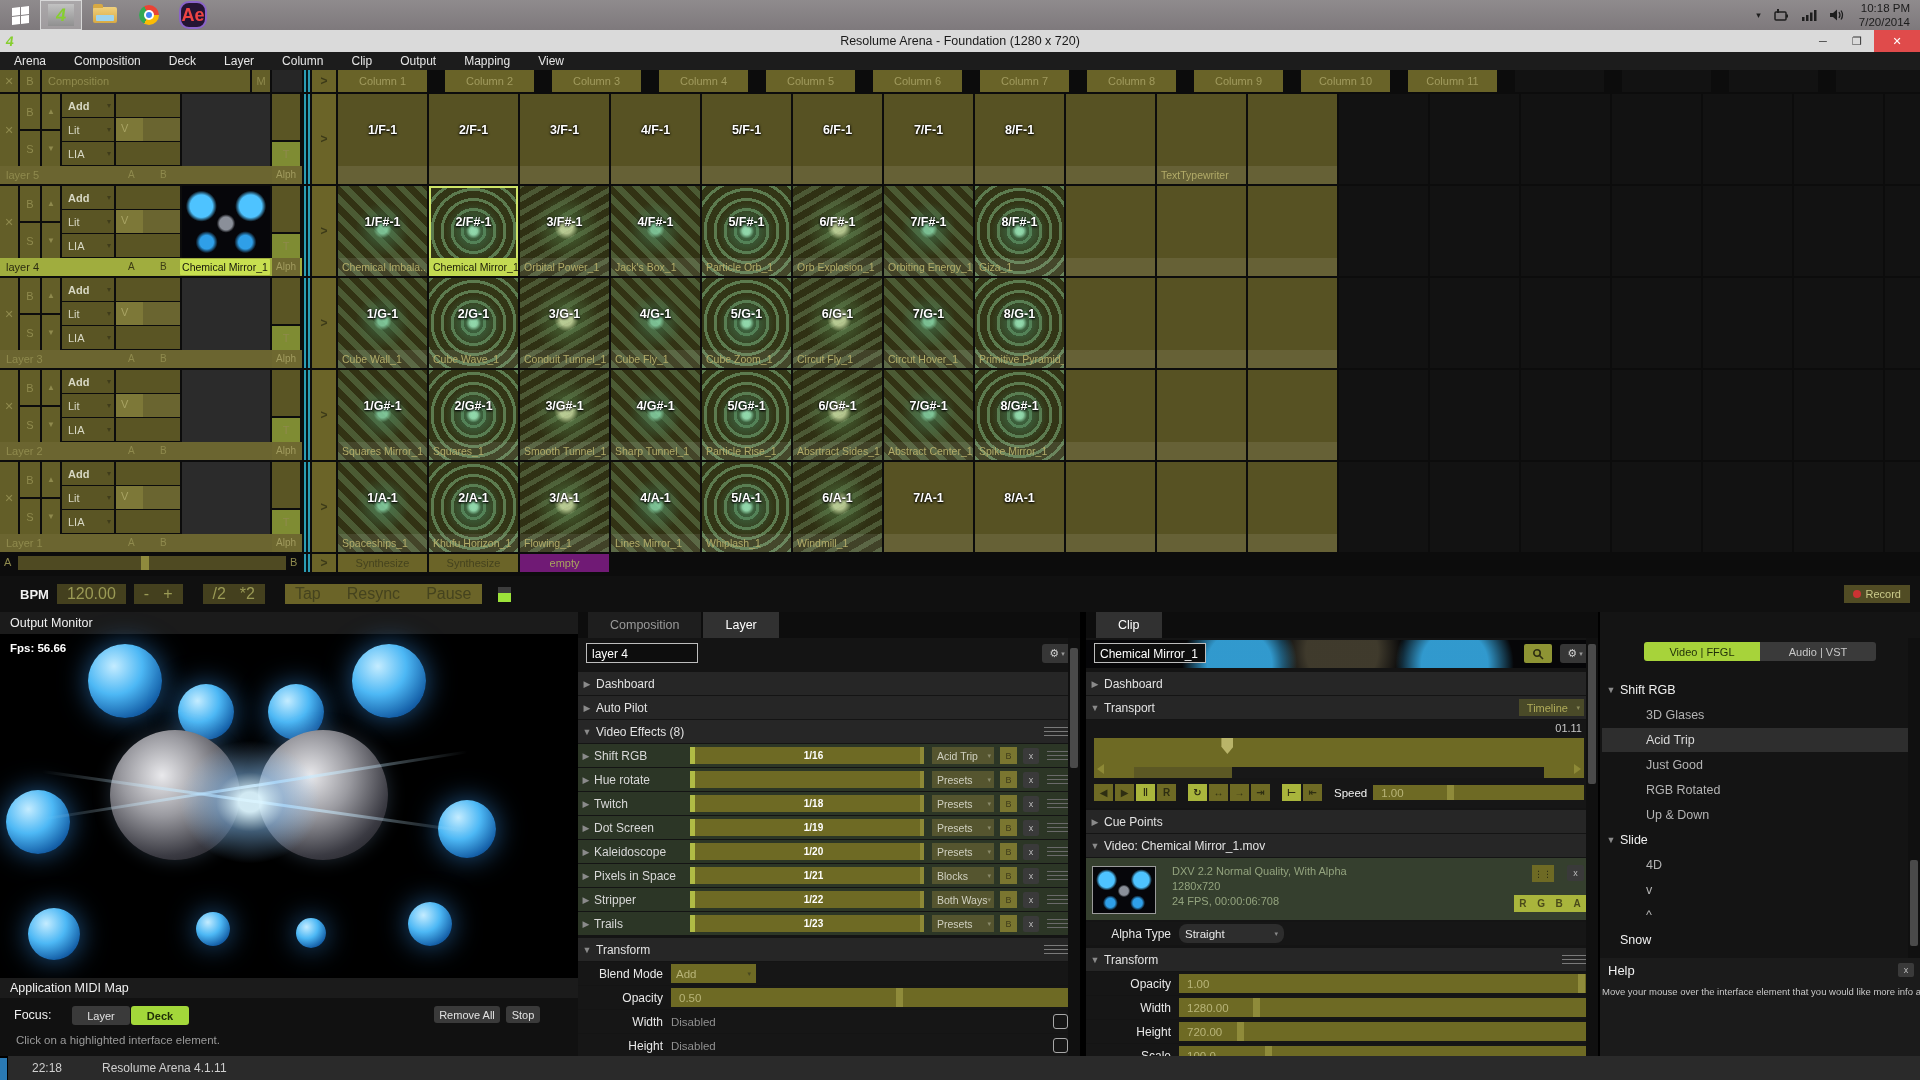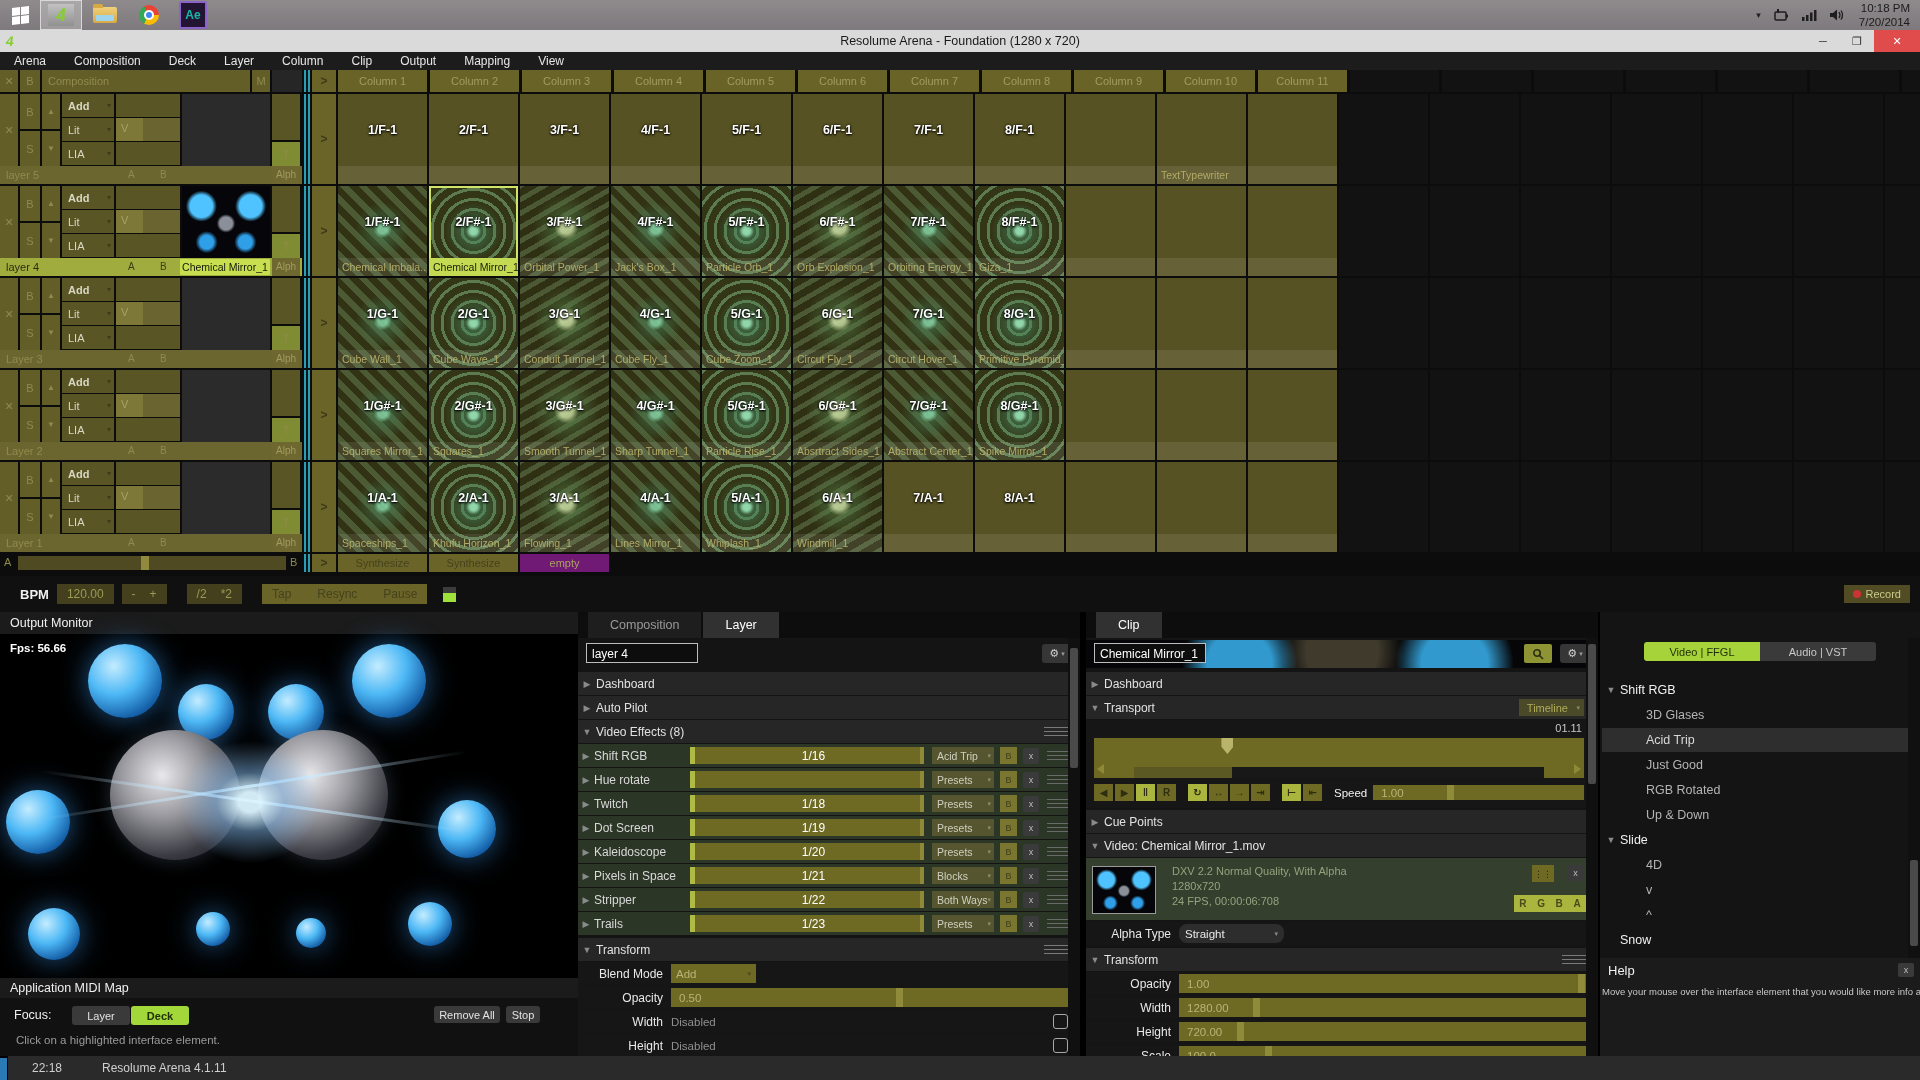--- a/index.html
+++ b/index.html
@@ -13,42 +13,42 @@
   .win-logo{display:grid;grid-template-columns:8px 8px;grid-template-rows:8px 8px;gap:1px;transform:skewY(-6deg);}
   .win-logo i{background:#fff;}
   .res-tile{width:26px;height:22px;background:linear-gradient(#c2c2c2,#909090);display:flex;align-items:center;justify-content:center;}
   .res-4{color:#86ce2f;font-weight:bold;font-size:18px;transform:skewX(-8deg);line-height:1;}
   .folder-ic{width:24px;height:16px;background:linear-gradient(#f0d07c,#d8a943);border-radius:2px;position:relative;}
   .folder-ic::before{content:"";position:absolute;left:0;top:-3px;width:10px;height:4px;background:#d8a943;border-radius:2px 2px 0 0;}
   .folder-ic::after{content:"";position:absolute;left:3px;bottom:2px;width:18px;height:6px;background:#9fd4ee;border-radius:1px;}
   .chrome-ic{width:20px;height:20px;border-radius:50%;background:conic-gradient(from -30deg,#ea4335 0 120deg,#fbbc05 0 240deg,#34a853 0 360deg);position:relative;}
   .chrome-ic i{position:absolute;left:5px;top:5px;width:10px;height:10px;border-radius:50%;background:#fff;}
   .chrome-ic i::after{content:"";position:absolute;left:2px;top:2px;width:6px;height:6px;border-radius:50%;background:#4285f4;}
-  .ae-ic{width:24px;height:24px;background:#241433;border:2px solid #8a63c9;display:flex;align-items:center;justify-content:center;color:#14b8a6;font-weight:bold;font-size:12px;border-radius:2px;}
+  .ae-ic{width:24px;height:24px;background:#241433;border:2px solid #8a63c9;display:flex;align-items:center;justify-content:center;color:#ef4444;font-weight:bold;font-size:18px;border-radius:10px;}
   #tray{margin-left:auto;display:flex;align-items:center;gap:12px;padding-right:10px;color:#1e1e1e;}
   #clock{font-size:11.5px;color:#1b1b1b;text-align:right;line-height:1.25;}
   
   #titlebar{left:0;top:30px;width:1920px;height:22px;background:#dadada;display:flex;align-items:center;}
   #tb-ico{color:#86ce2f;font-weight:bold;font-size:14px;margin-left:6px;transform:skewX(-8deg);}
   #tb-title{position:absolute;left:0;right:0;text-align:center;font-size:12.5px;color:#1a1a1a;}
   #winbtns{margin-left:auto;display:flex;height:22px;z-index:2;}
   .wbtn{width:34px;height:22px;display:flex;align-items:center;justify-content:center;color:#333;font-size:11px;}
   .wbtn.close{width:46px;background:#e04b4b;color:#fff;}
   #menubar{left:0;top:52px;width:1920px;height:18px;background:#1c1c1c;display:flex;align-items:center;gap:0;}
   .menu-item{color:#e6e6e6;font-size:12px;padding:0 14px;}
   
   #gridwrap{left:0;top:70px;width:1920px;height:542px;background:#0c0c0c;overflow:hidden;}
   .grow{position:absolute;left:0;display:flex;}
   .lctrl{width:302px;position:relative;flex:none;background:#0c0c0c;}
   .tealdiv{width:10px;flex:none;background:linear-gradient(90deg,#0c0c0c 0 2px,#2b9db4 2px 4px,#06161a 4px 6px,#2b9db4 6px 8px,#0c0c0c 8px 10px);}
   .trig{width:24px;flex:none;margin-right:2px;background:#6b6428;color:#3c3a18;display:flex;align-items:center;justify-content:center;font-size:12px;font-weight:bold;}
   .cells{display:flex;flex:none;}
   .cell{width:89px;margin-right:2px;flex:none;position:relative;background:#575223;}
   .cell.dark{background:#121212;}
-  .hcell{width:89px;margin-right:3px;flex:none;background:#696328;color:#a19b5e;font-size:11px;display:flex;align-items:center;justify-content:center;}
+  .hcell{width:89px;margin-right:18px;flex:none;background:#696328;color:#a19b5e;font-size:11px;display:flex;align-items:center;justify-content:center;}
   .hcell.dark{background:#121212;}
   .cid{position:absolute;left:0;right:0;top:0;bottom:18px;display:flex;align-items:center;justify-content:center;color:#fff;font-weight:bold;font-size:12.5px;text-shadow:0 1px 2px #000,0 0 3px #000;}
   .cstrip{position:absolute;left:0;right:0;bottom:0;height:18px;background:rgba(255,255,255,.09);color:#b2ab68;font-size:10.5px;line-height:18px;padding-left:4px;white-space:nowrap;overflow:hidden;box-sizing:border-box;}
   .th1{background:radial-gradient(circle at 50% 48%,rgba(135,214,168,.85) 0 7%,rgba(70,130,90,.45) 14%,rgba(0,0,0,0) 42%),repeating-linear-gradient(45deg,rgba(120,200,150,.22) 0 6px,rgba(25,32,12,.35) 6px 13px),#3f3c18;}
   .th2{background:radial-gradient(circle at 50% 50%,rgba(150,225,180,.9) 0 6%,rgba(70,140,100,.5) 12%,transparent 45%),repeating-radial-gradient(circle at 50% 50%,rgba(130,210,160,.4) 0 3px,rgba(30,40,20,.45) 3px 10px),#434018;}
   .th3{background:radial-gradient(circle at 52% 46%,rgba(210,230,170,.8) 0 9%,rgba(90,140,80,.4) 18%,transparent 50%),repeating-linear-gradient(-30deg,rgba(140,210,170,.2) 0 5px,rgba(28,34,14,.4) 5px 12px),#3c3a17;}
   .sel{outline:2px solid #cfe468;outline-offset:-2px;}
   .sel .cstrip{background:#c3da52;color:#1c1c08;}
   
   .ol{background:#5a5524;}
@@ -60,21 +60,21 @@
   .nstrip{background:#6b6530;color:#8f8a4d;font-size:11px;line-height:18px;padding-left:6px;box-sizing:border-box;}
   .nstrip.selname{background:#a0ad3e;color:#2c2c10;}
   .cliplab{background:#c8e050;color:#15150a;font-size:10.5px;line-height:16px;text-align:center;border-radius:1px;overflow:hidden;white-space:nowrap;}
   .alphbox{background:#6e6830;color:#a19b5e;font-size:10px;display:flex;align-items:center;justify-content:center;}
   .deck{width:89px;margin-right:2px;flex:none;background:#6b6428;color:#45431e;font-size:11px;display:flex;align-items:center;justify-content:center;}
   .deck.lighter{background:#701a75;color:#a9a45f;}
   .mol-mini{background:radial-gradient(circle at 22% 28%,#4ec3ff 0 13%,rgba(30,100,200,0) 18%),radial-gradient(circle at 78% 28%,#4ec3ff 0 13%,transparent 18%),radial-gradient(circle at 28% 78%,#2f9fe8 0 8%,transparent 13%),radial-gradient(circle at 72% 78%,#2f9fe8 0 8%,transparent 13%),radial-gradient(circle at 50% 52%,#8a8f99 0 11%,transparent 16%),#06060a;}
   
   #bpmrow{position:absolute;left:0;top:506px;height:36px;width:1920px;display:flex;align-items:center;background:#101010;}
   .bpm-lab{color:#f0f0f0;font-size:13px;font-weight:bold;margin-left:20px;}
-  .bpm-box{background:#44401e;color:#9a9a55;font-size:12px;height:20px;display:flex;align-items:center;padding:0 10px;margin-left:8px;gap:14px;}
+  .bpm-box{background:#44401e;color:#9a9a55;font-size:16px;height:20px;display:flex;align-items:center;padding:0 10px;margin-left:8px;gap:14px;}
   .bpm-box.olive{background:#6b6428;color:#45431e;}
   #beat{width:13px;height:15px;margin-left:16px;background:linear-gradient(#3c3c3c 0 42%,#9ce23a 42%);}
   #record{margin-left:auto;margin-right:10px;background:#514c24;height:18px;display:flex;align-items:center;gap:5px;padding:0 9px;font-size:11px;color:#caca8a;}
   #record i{width:8px;height:8px;border-radius:50%;background:#cc3333;}
   
   .phead{background:#1b1b1b;color:#f0f0f0;font-size:12.5px;display:flex;align-items:center;padding-left:10px;}
   #monitor{left:0;top:612px;width:578px;height:366px;background:#000;overflow:hidden;}
   #fps{position:absolute;left:10px;top:30px;color:#fff;font-size:11.5px;font-weight:bold;z-index:3;}
   .orb{position:absolute;border-radius:50%;background:radial-gradient(circle at 35% 30%,#c4ecff,#4db8f5 40%,#1560a8 75%,#0a2a50);box-shadow:0 0 28px rgba(60,160,255,.55);}
   .chromeball{position:absolute;border-radius:50%;background:radial-gradient(circle at 40% 35%,#e9e9ec,#9a9aa0 35%,#3a3a42 70%,#101014);box-shadow:0 0 18px rgba(130,170,210,.25);}
@@ -92,21 +92,21 @@
   .namefield{position:absolute;left:8px;top:3px;width:112px;height:20px;background:#0d0d0d;border:1px solid #bdbdbd;color:#fff;font-size:12px;line-height:20px;padding-left:5px;box-sizing:border-box;}
   .gearbtn{position:absolute;top:4px;width:30px;height:19px;background:#363636;border-radius:3px;color:#cfcfcf;font-size:11px;display:flex;align-items:center;justify-content:center;gap:2px;}
   .gearbtn .car{font-size:7px;color:#9a9a9a;}
   .sect{position:absolute;left:0;width:100%;height:23px;background:#262626;color:#e2e2e2;font-size:12px;display:flex;align-items:center;}
   .sect .tri{color:#8a8a8a;font-size:9px;width:18px;text-align:center;}
   .handle{position:absolute;right:10px;width:26px;height:9px;background:repeating-linear-gradient(#7a7a7a 0 1px,transparent 1px 4px);}
   .fxrow{position:absolute;left:0;width:100%;height:23px;background:#2c3626;display:flex;align-items:center;}
   .fxrow .tri{color:#8a8a8a;font-size:9px;width:16px;text-align:center;}
   .fxname{color:#d8d8d8;font-size:12px;width:96px;white-space:nowrap;overflow:hidden;}
   .fxslider{width:234px;height:17px;background:#6e6a24;position:relative;flex:none;margin-right:8px;border-left:5px solid #b0bb45;border-right:4px solid #8d8936;box-sizing:border-box;}
-  .fxval{position:absolute;left:0;right:0;top:0;bottom:0;display:flex;align-items:center;justify-content:center;color:#fff;font-weight:normal;font-size:12px;margin-left:12px;}
+  .fxval{position:absolute;left:0;right:0;top:0;bottom:0;display:flex;align-items:center;justify-content:center;color:#fff;font-weight:bold;font-size:10px;margin-left:12px;}
   .fxpreset{width:62px;height:17px;background:#55552f;color:#d0d0c0;font-size:10.5px;display:flex;align-items:center;padding-left:5px;box-sizing:border-box;position:relative;flex:none;}
   .fxpreset .car{position:absolute;right:3px;font-size:7px;color:#8a8a6a;}
   .fxB{width:17px;height:17px;background:#7a7630;color:#3f3c1a;font-size:9px;display:flex;align-items:center;justify-content:center;margin-left:6px;flex:none;}
   .fxX{width:16px;height:16px;background:#3a3a3a;color:#bdbdbd;font-size:9px;display:flex;align-items:center;justify-content:center;margin-left:6px;border-radius:2px;flex:none;}
   .fxhandle{width:22px;height:9px;margin-left:8px;background:repeating-linear-gradient(#6a6a6a 0 1px,transparent 1px 4px);flex:none;}
   .prow{position:absolute;left:0;width:100%;height:23px;background:#161616;display:flex;align-items:center;}
   .plabel{width:85px;text-align:right;color:#e8e8e8;font-size:12px;flex:none;padding-right:8px;}
   .pslider{flex:1;height:19px;background:#6e6a24;position:relative;margin-right:8px;}
   .pslider .sval{position:absolute;left:8px;top:0;bottom:0;display:flex;align-items:center;color:#b8b478;font-size:11.5px;}
   .pslider .knob{position:absolute;top:0;bottom:0;width:7px;background:#8f8b3a;}

